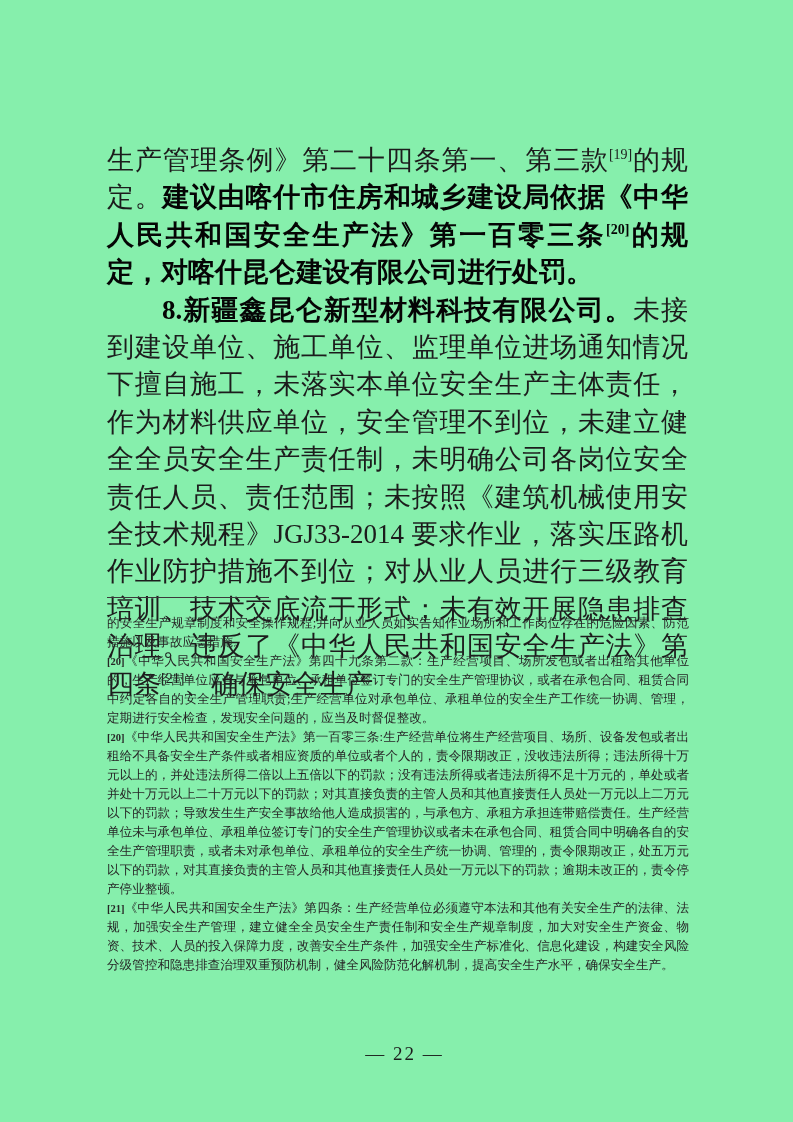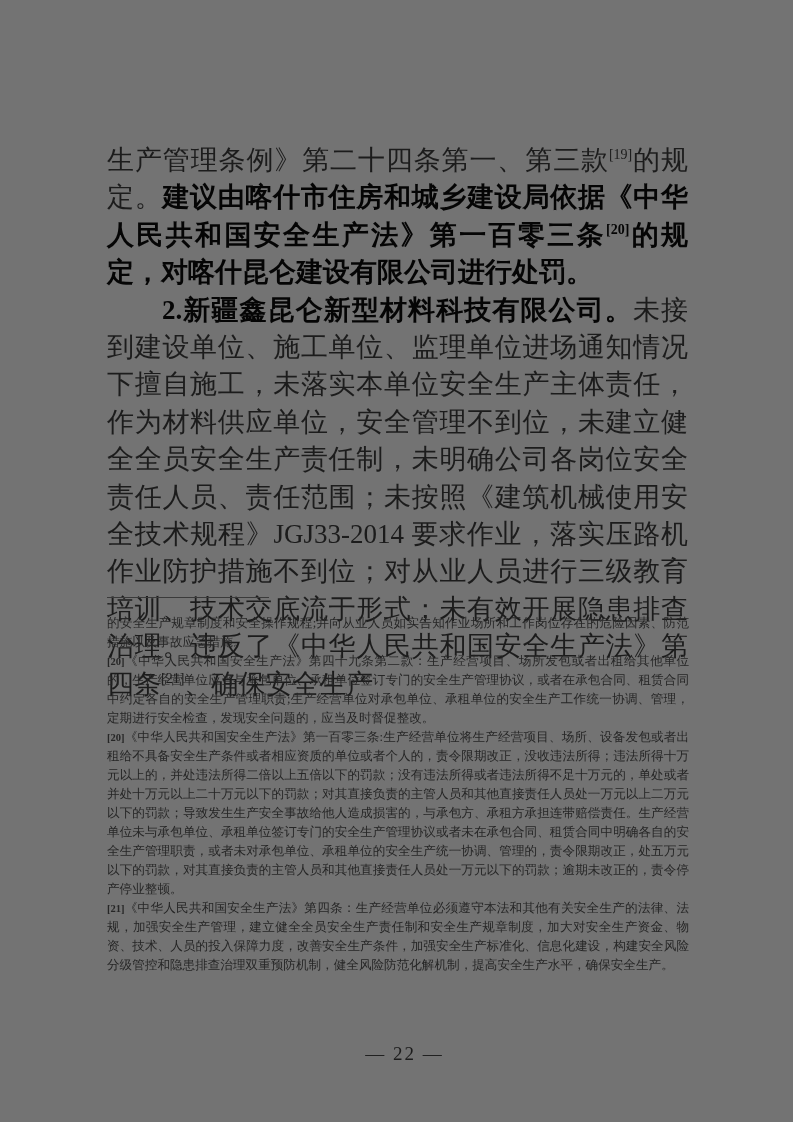--- a/index.html
+++ b/index.html
@@ -4,21 +4,21 @@
 <style>
   html, body { margin: 0; padding: 0; }
   body {
     width: 793px; height: 1122px;
     background: #ffffff;
     position: relative;
     font-family: "Liberation Serif", "DejaVu Serif", serif;
     overflow: hidden;
   }
   .page {
-    position: absolute; inset: 0; background: #737373; text-decoration: underline;
+    position: absolute; inset: 0; background: #86efac; text-decoration: underline;
   }
   
   .main-text {
     position: absolute;
     left: 107px; top: 142px; width: 581px;
     font-size: 27px;
     line-height: 37.4px;
     text-align: justify;
     color: #1c1c1c;
   }
@@ -62,21 +62,21 @@
     color: #1c1c1c;
   }
 </style>
 </head>
 <body>
 
 <div class="page">
 
   <div class="main-text">
     <p><span>生产管理条例》第二十四条第一、第三款</span><sup class="fnref">[19]</sup><span>的规定。</span><span class="bold">建议由喀什市住房和城乡建设局依据《中华人民共和国安全生产法》第一百零三条</span><sup class="fnref bold">[20]</sup><span class="bold">的规定，对喀什昆仑建设有限公司进行处罚。</span></p>
-    <p class="indent"><span class="bold">2.新疆鑫昆仑新型材料科技有限公司。</span><span>未接到建设单位、施工单位、监理单位进场通知情况下擅自施工，未落实本单位安全生产主体责任，作为材料供应单位，安全管理不到位，未建立健全全员安全生产责任制，未明确公司各岗位安全责任人员、责任范围；未按照《建筑机械使用安全技术规程》JGJ33-2014 要求作业，落实压路机作业防护措施不到位；对从业人员进行三级教育培训、技术交底流于形式；未有效开展隐患排查治理。违反了《中华人民共和国安全生产法》第四条</span><sup class="fnref">[21]</sup><span>、确保安全生产</span></p>
+    <p class="indent"><span class="bold">8.新疆鑫昆仑新型材料科技有限公司。</span><span>未接到建设单位、施工单位、监理单位进场通知情况下擅自施工，未落实本单位安全生产主体责任，作为材料供应单位，安全管理不到位，未建立健全全员安全生产责任制，未明确公司各岗位安全责任人员、责任范围；未按照《建筑机械使用安全技术规程》JGJ33-2014 要求作业，落实压路机作业防护措施不到位；对从业人员进行三级教育培训、技术交底流于形式；未有效开展隐患排查治理。违反了《中华人民共和国安全生产法》第四条</span><sup class="fnref">[21]</sup><span>、确保安全生产</span></p>
   </div>
 
   <div class="fn-sep"></div>
 
   <div class="footnotes">
     <p><span>的安全生产规章制度和安全操作规程;并向从业人员如实告知作业场所和工作岗位存在的危险因素、防范措施以及事故应急措施。</span></p>
     <p><span class="fn-marker">[20]</span><span>《中华人民共和国安全生产法》第四十九条第二款：生产经营项目、场所发包或者出租给其他单位的，生产经营单位应当与承包单位、承租单位签订专门的安全生产管理协议，或者在承包合同、租赁合同中约定各自的安全生产管理职责;生产经营单位对承包单位、承租单位的安全生产工作统一协调、管理，定期进行安全检查，发现安全问题的，应当及时督促整改。</span></p>
     <p><span class="fn-marker">[20]</span><span>《中华人民共和国安全生产法》第一百零三条:生产经营单位将生产经营项目、场所、设备发包或者出租给不具备安全生产条件或者相应资质的单位或者个人的，责令限期改正，没收违法所得；违法所得十万元以上的，并处违法所得二倍以上五倍以下的罚款；没有违法所得或者违法所得不足十万元的，单处或者并处十万元以上二十万元以下的罚款；对其直接负责的主管人员和其他直接责任人员处一万元以上二万元以下的罚款；导致发生生产安全事故给他人造成损害的，与承包方、承租方承担连带赔偿责任。生产经营单位未与承包单位、承租单位签订专门的安全生产管理协议或者未在承包合同、租赁合同中明确各自的安全生产管理职责，或者未对承包单位、承租单位的安全生产统一协调、管理的，责令限期改正，处五万元以下的罚款，对其直接负责的主管人员和其他直接责任人员处一万元以下的罚款；逾期未改正的，责令停产停业整顿。</span></p>
     <p><span class="fn-marker">[21]</span><span>《中华人民共和国安全生产法》第四条：生产经营单位必须遵守本法和其他有关安全生产的法律、法规，加强安全生产管理，建立健全全员安全生产责任制和安全生产规章制度，加大对安全生产资金、物资、技术、人员的投入保障力度，改善安全生产条件，加强安全生产标准化、信息化建设，构建安全风险分级管控和隐患排查治理双重预防机制，健全风险防范化解机制，提高安全生产水平，确保安全生产。</span></p>
   </div>

